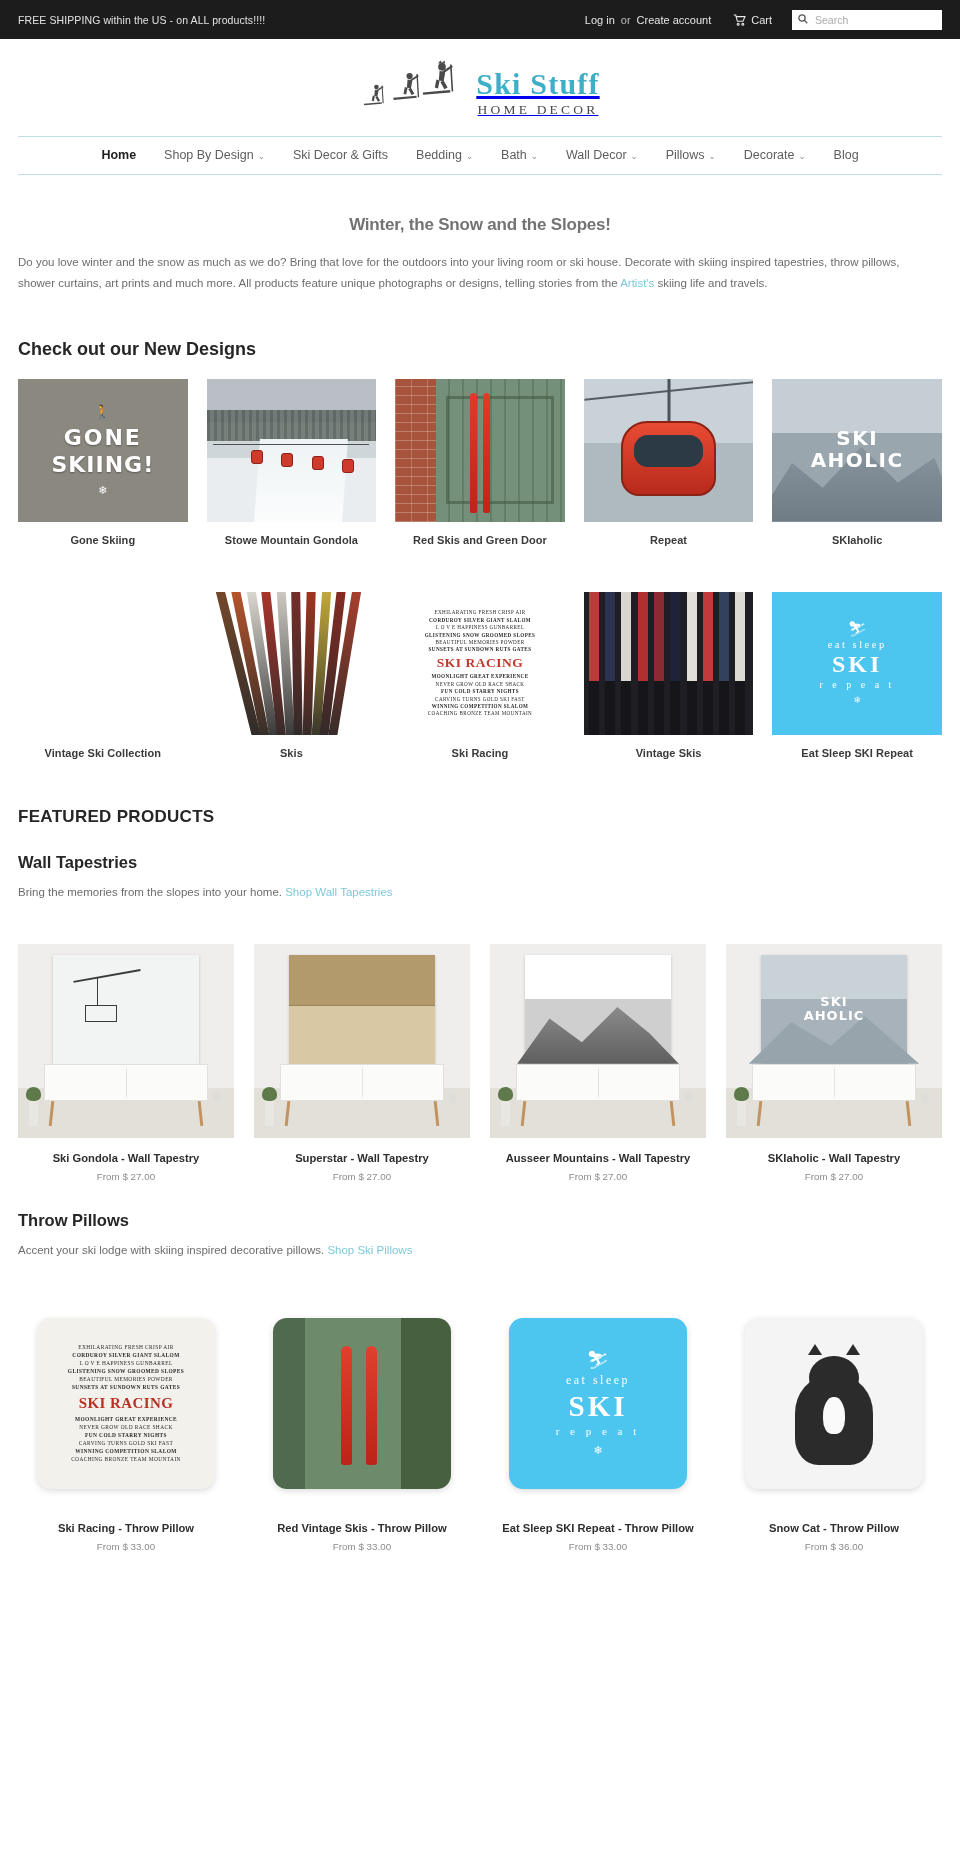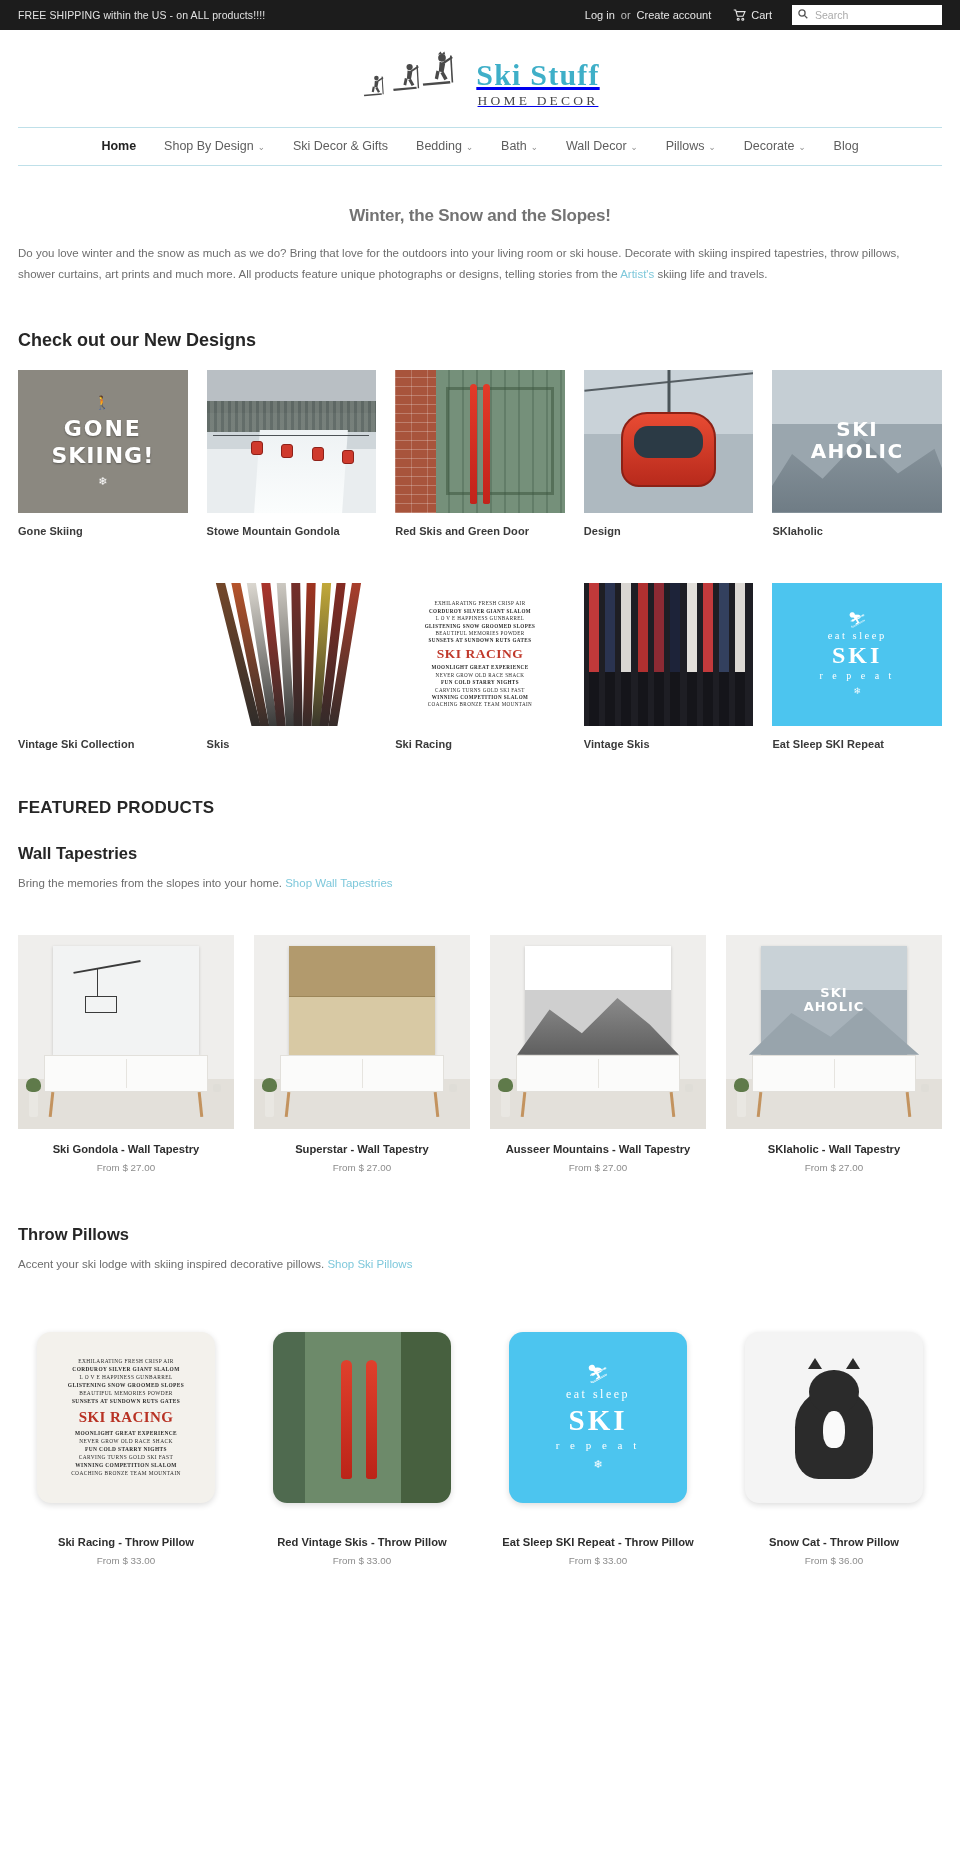--- a/index.html
+++ b/index.html
@@ -6,21 +6,21 @@
   html, body { margin:0; padding:0; }
   body {
     width:960px; background:#ffffff;
     font-family:"Liberation Sans", sans-serif;
     color:#333;
     -webkit-font-smoothing:antialiased;
   }
   
   .topbar {
     background:#1c1c1c; color:#d8d8d8;
-    height:30px; display:flex; align-items:center;
+    height:39px; display:flex; align-items:center;
     padding:4px 18px; font-size:10.5px;
   }
   .topbar .promo { flex:1; letter-spacing:.1px; color:#e2e2e2; }
   .topbar .acct { display:flex; align-items:center; gap:6px; font-size:11px; }
   .topbar .acct a { color:#e6e6e6; text-decoration:none; }
   .topbar .or { color:#bdbdbd; }
   .cart-link { display:flex; align-items:center; gap:5px; margin-left:22px; color:#e6e6e6; font-size:11px; text-decoration:none; }
   .cart-ico svg { display:block; }
   .search-box {
     margin-left:20px; width:150px; height:20px; background:#fff;
@@ -80,21 +80,21 @@
   h3.sub-h {
     font-size:16.5px; font-weight:bold; color:#262626; margin:26px 0 0;
   }
   p.sub-desc { font-size:11.5px; color:#6d6d6d; margin:14px 0 0; }
 
   
   .grid5 { display:flex; gap:19px; margin-top:19px; }
   .cell5 { width:100%; }
   .thumb5 { width:100%; height:143px; overflow:hidden; position:relative; }
   .cap5 {
-    font-size:11px; color:#3a3a3a;
+    text-align:center; font-size:11px; color:#3a3a3a;
     margin-top:12px; font-weight:bold; letter-spacing:.05px;
   }
 
   
   .grid4 { display:flex; gap:20px; margin-top:46px; }
   .cell4 { width:100%; }
   .prod-img { width:100%; height:194px; position:relative; overflow:hidden; }
   .prod-name { text-align:center; font-size:11.2px; color:#2e2e2e;
                margin-top:14px; font-weight:bold; }
   .prod-price { text-align:center; font-size:9.8px; color:#8c8c8c; margin-top:7px; }
@@ -436,21 +436,21 @@
     <div class="cell5">
       <div class="thumb5">
         <div class="art gond-bg">
           <div class="gond-cable"></div>
             <div class="gond-arm"></div>
           <div class="gond-body">
               <div class="gond-win"></div>
             </div>
         </div>
       </div>
-      <div class="cap5">Design</div>
+      <div class="cap5">Repeat</div>
     </div>
 
     <div class="cell5">
       <div class="thumb5">
         <div class="art skiaholic">
           <div class="mtn"></div>
           <div class="sk-txt">
             <span>SKI</span>
             <span>AHOLIC</span>
           </div>
@@ -625,21 +625,21 @@
             <div class="leg r" style="right:15%"></div>
           <div class="plant" style="left:5%"></div>
             <div class="vase" style="right:6%"></div>
         </div>
       </div>
       <div class="prod-name">SKIaholic - Wall Tapestry</div>
       <div class="prod-price">From $ 27.00</div>
     </div>
   </div>
 
-  <h3 class="sub-h" style="margin-top:52px">Throw Pillows</h3>
+  <h3 class="sub-h" style="margin-top:29px">Throw Pillows</h3>
   <p class="sub-desc"><span>Accent your ski lodge with skiing inspired decorative pillows. </span><a href="#" class="tlink">Shop Ski Pillows</a></p>
 
   <div class="grid4 pillow-grid">
     <div class="cell4">
       <div class="prod-img pillow-img">
         <div class="pillow-scene">
             <div class="pillow p-typo" id="pillow-typo">
               <div>EXHILARATING   FRESH CRISP AIR</div>
               <div class="b">CORDUROY  SILVER  GIANT SLALOM</div>
               <div>L O V E    HAPPINESS   GUNBARREL</div>

